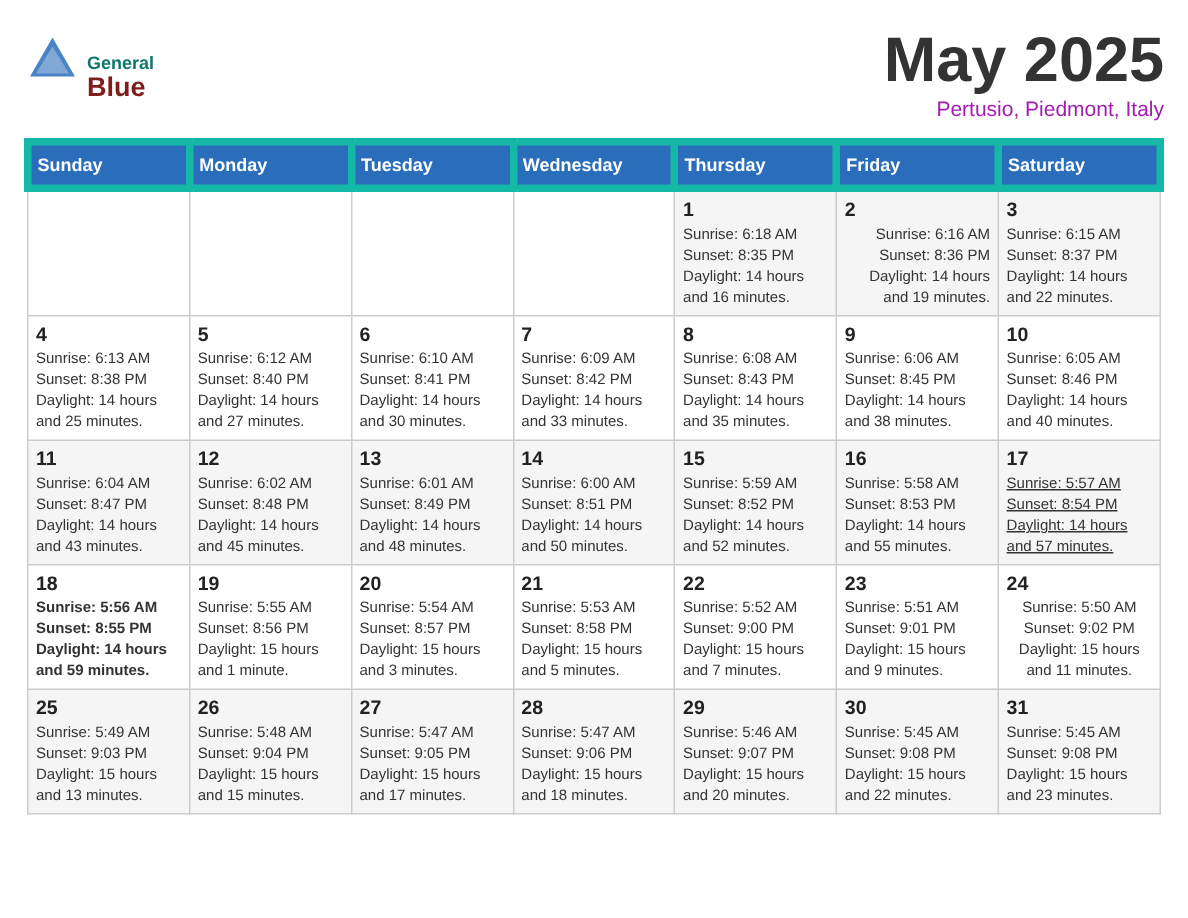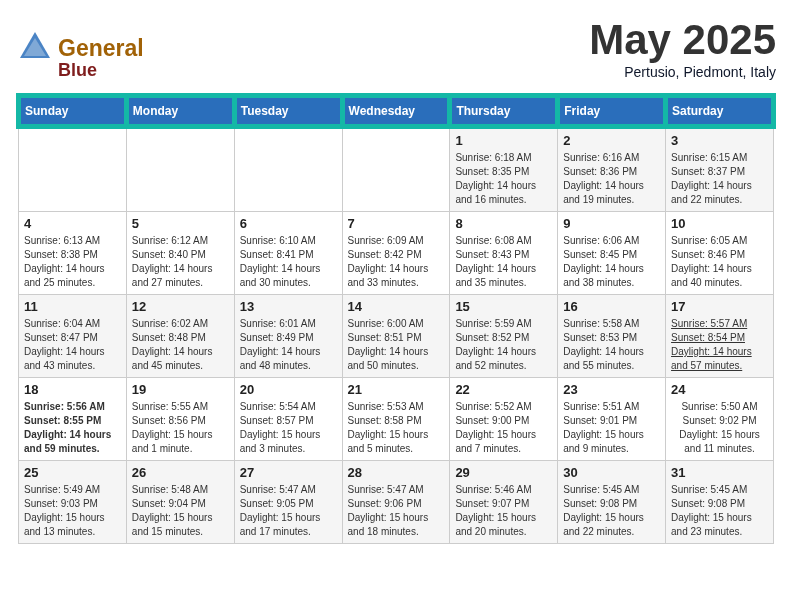--- a/index.html
+++ b/index.html
@@ -19,41 +19,41 @@
     .logo {
       display: flex;
       align-items: center;
     }
     .logo-text {
       display: flex;
       flex-direction: column;
       line-height: 1.1;
     }
     .logo-general {
-      font-size: 23px;
-      font-weight: bold;
-      color: #a16207;
+      font-size: 12px;
+      font-weight: bold;
+      color: #0f766e;
       margin-top: 20px;
     }
     .logo-blue {
       font-size: 18px;
       font-weight: bold;
       color: #7f1d1d;
     }
     .title-area {
       text-align: right;
     }
     .month-title {
       font-size: 42px;
       font-weight: bold;
       color: #333;
     }
     .location {
       font-size: 14px;
-      color: #0f172a;
+      color: #a21caf;
     }
     table {
       width: 100%;
       border-collapse: collapse;
       font-size: 11px;
     }
     thead tr th {
       background-color: #2a6ebb;
       color: white;
       padding: 6px 4px;
@@ -131,21 +131,21 @@
         <td class="empty-cell"></td>
         <td>
           <div class="day-number">1</div>
           <div class="day-info" style="white-space: pre-line;">Sunrise: 6:18 AM
 Sunset: 8:35 PM
 Daylight: 14 hours
 and 16 minutes.</div>
         </td>
         <td>
           <div class="day-number">2</div>
-          <div class="day-info" style="white-space: pre-line;">Sunrise: 6:16 AM
+          <div class="day-info" style="white-space: pre-line; text-align: right;">Sunrise: 6:16 AM
 Sunset: 8:36 PM
 Daylight: 14 hours
 and 19 minutes.</div>
         </td>
         <td>
           <div class="day-number">3</div>
           <div class="day-info" style="white-space: pre-line;">Sunrise: 6:15 AM
 Sunset: 8:37 PM
 Daylight: 14 hours
 and 22 minutes.</div>

